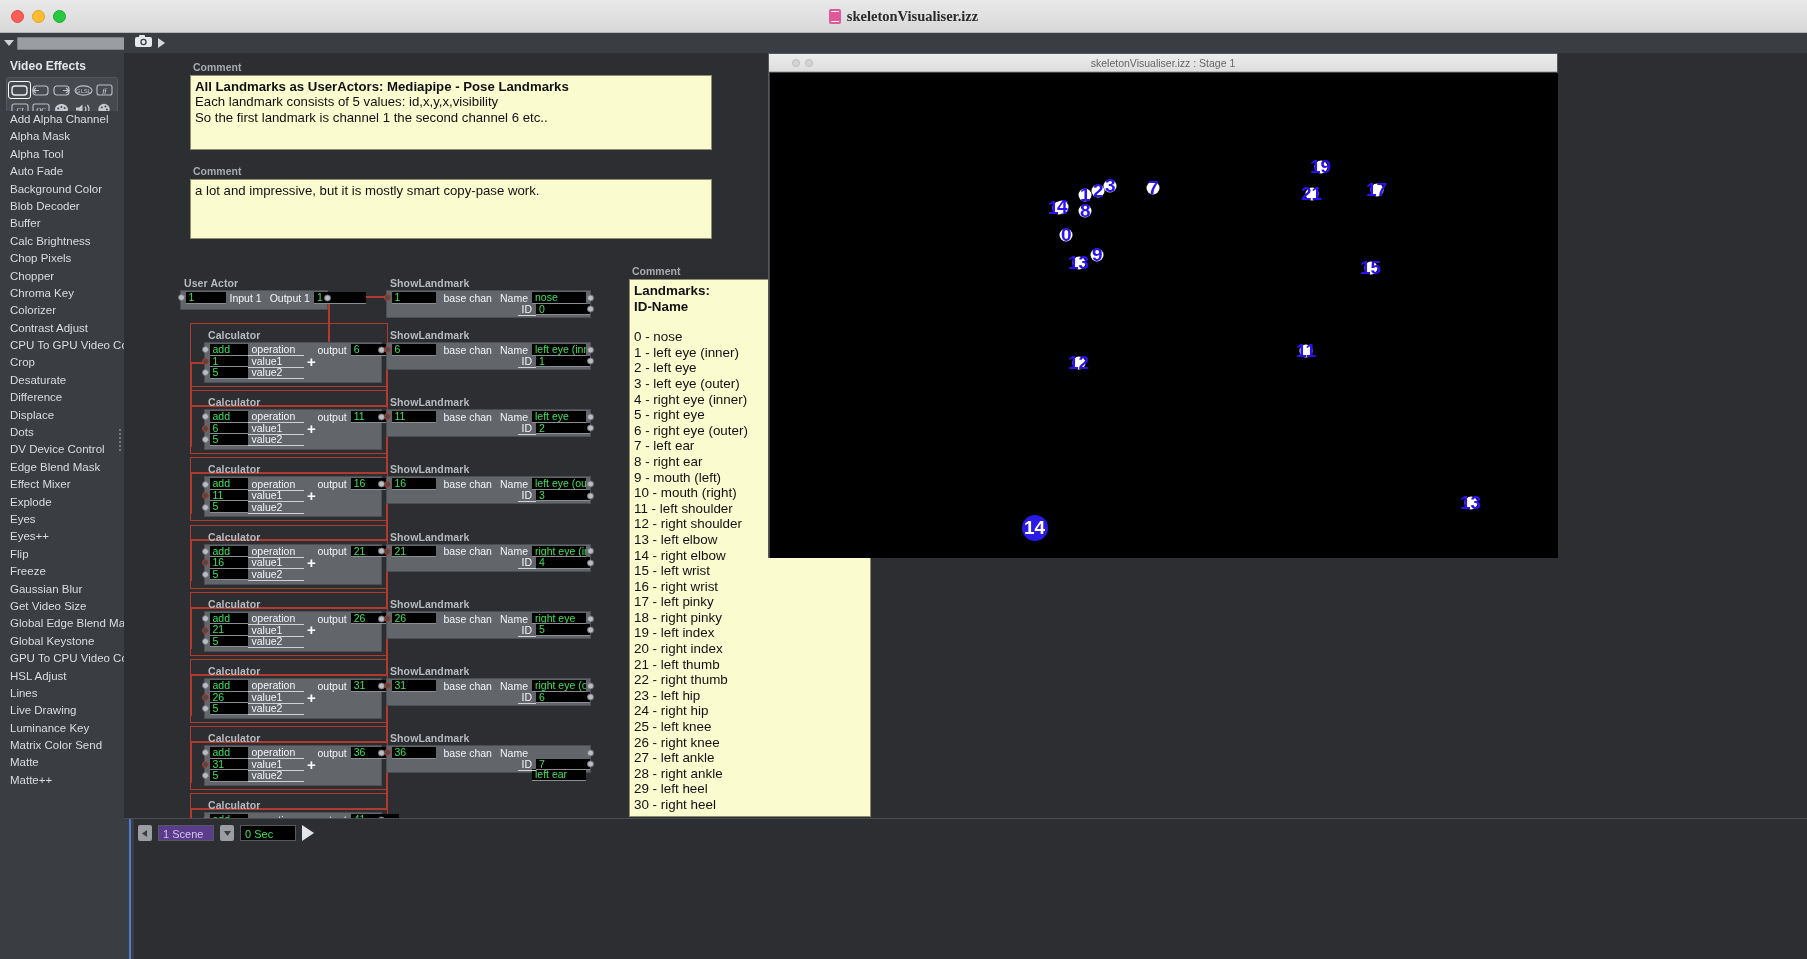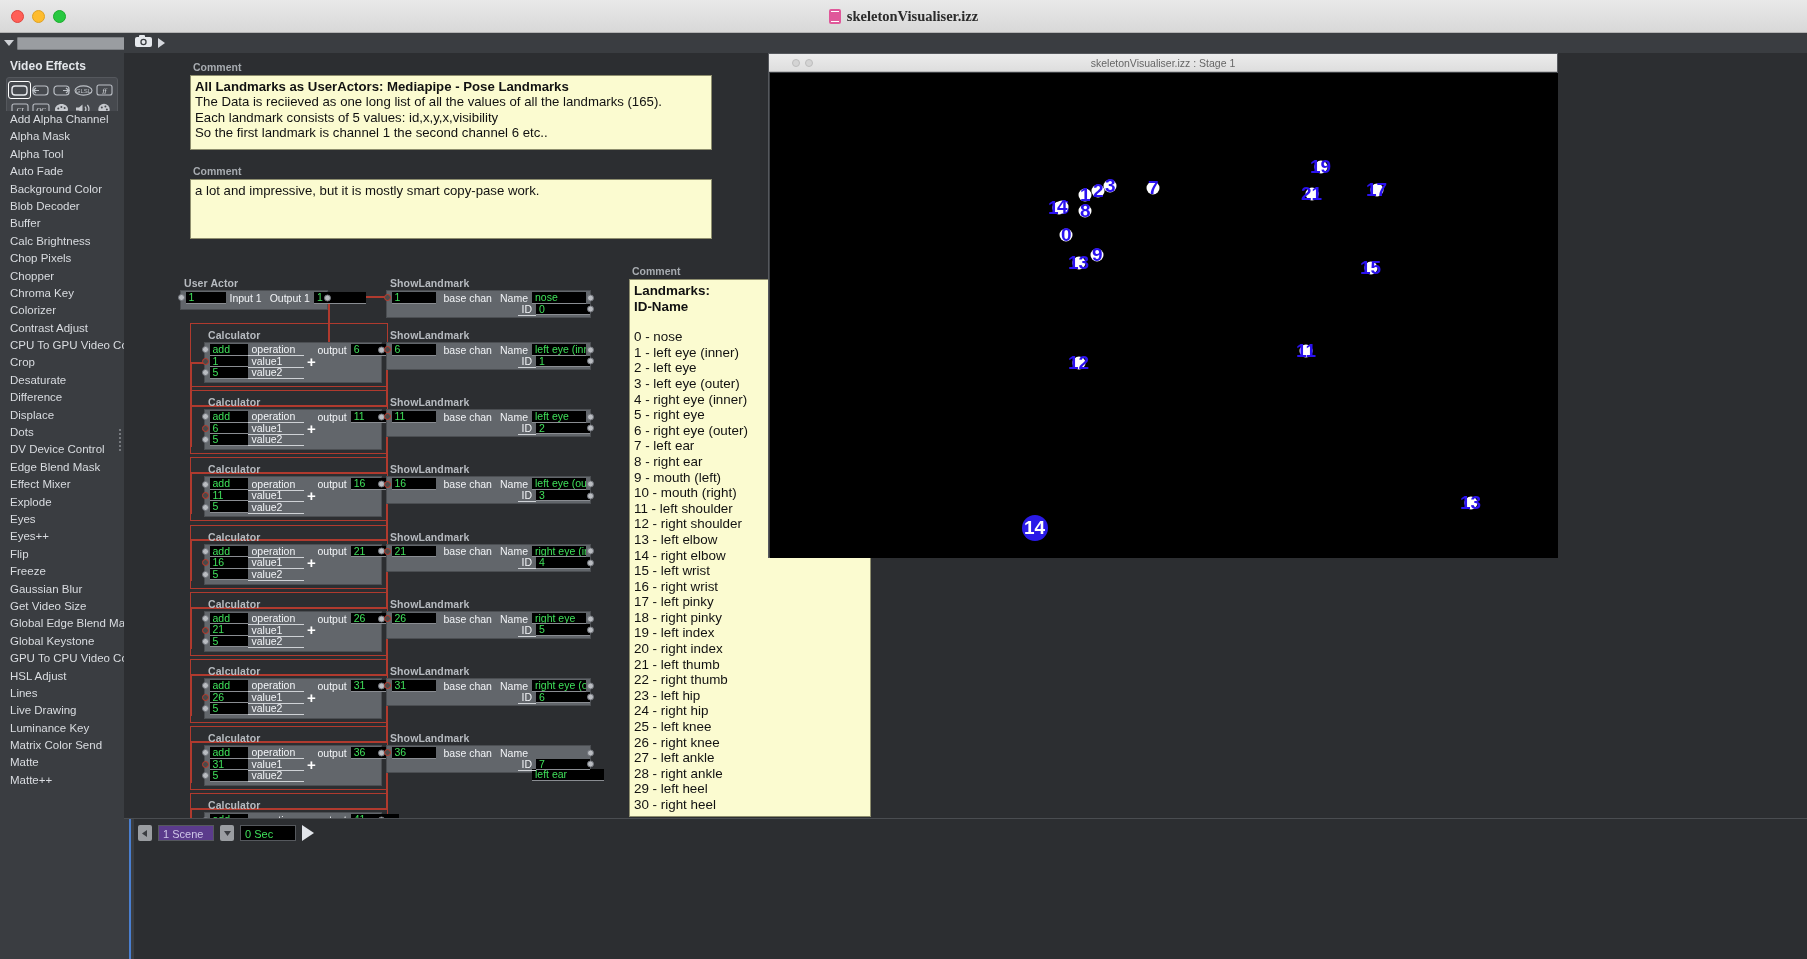--- a/index.html
+++ b/index.html
@@ -447,21 +447,20 @@
     </span>
     <span class="play-tri"></span>
   </div>
 
   <div class="patch">
 
     <div class="cmt" style="left:66px; top:8px; width:522px;">
       <div class="cmt-label">Comment</div>
       <div class="cmt-body" style="height:75px;">
         <div style="font-weight:bold;">All Landmarks as UserActors: Mediapipe - Pose Landmarks</div>
-        <div>The Data is reciieved as one long list of all the values of all the landmarks (165).</div>
         <div>Each landmark consists of 5 values: id,x,y,x,visibility</div>
         <div>So the first landmark is channel 1 the second channel 6 etc..</div>
       </div>
     </div>
 
     <div class="cmt" style="left:66px; top:112px; width:522px;">
       <div class="cmt-label">Comment</div>
       <div class="cmt-body" style="height:60px;">
         <div>a lot and impressive, but it is mostly smart copy-pase work.</div>
       </div>
@@ -881,21 +880,21 @@
           </div>
         </div>
         <div class="node" style="left: 262px; top: 679.2px; width: 205px;">
           <div class="node-title">ShowLandmark</div>
           <div class="node-box" style="height:28px;">
             <div class="row">
               <span class="port in-red"></span>
               <span class="fld" style="width:44px;">36</span>
               <span class="lbl" style="margin-left:4px;">base chan</span>
               <span class="lbl">Name</span>
-              <span class="fld" style="width:72px;margin-top:44px;">left ear</span>
+              <span class="fld" style="width:54px;margin-top:44px;">left ear</span>
               <span class="port right"></span>
             </div>
             <div class="row">
               <span style="flex:1"></span>
               <span class="lbl underline">ID</span>
               <span class="fld" style="width:54px;">7</span>
               <span class="port right"></span>
             </div>
           </div>
         </div>

